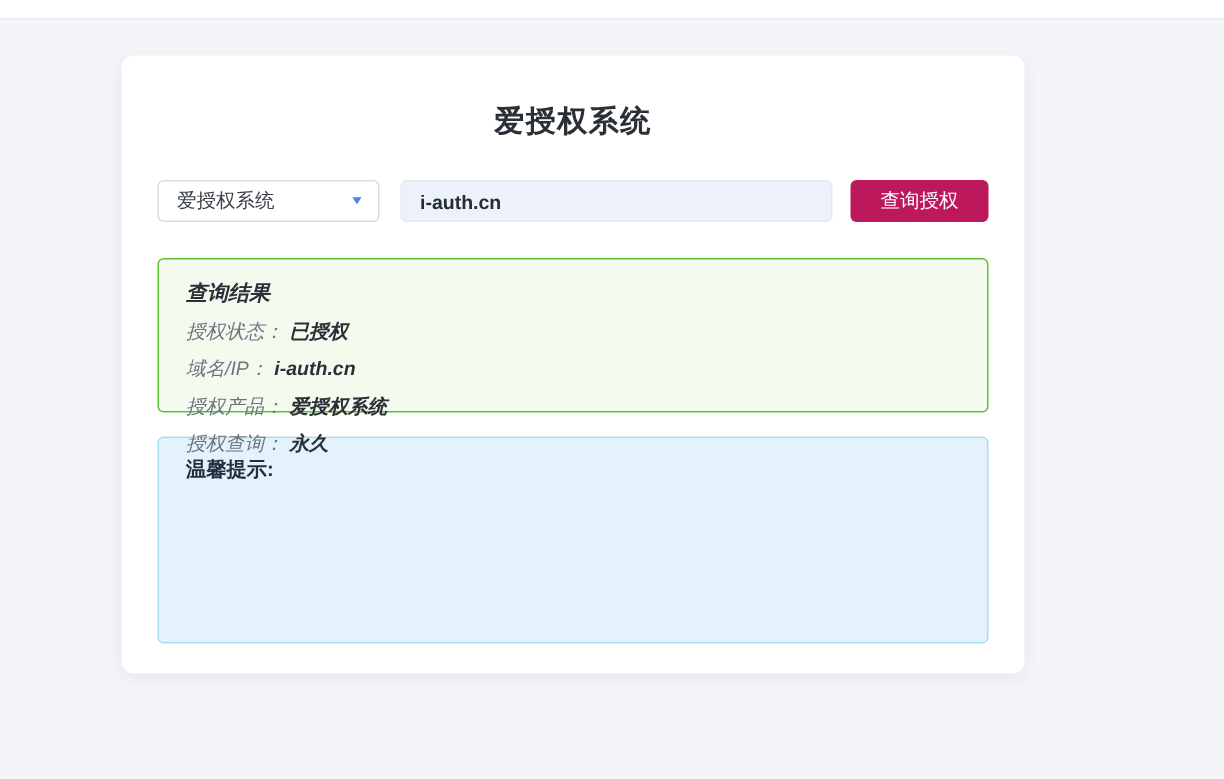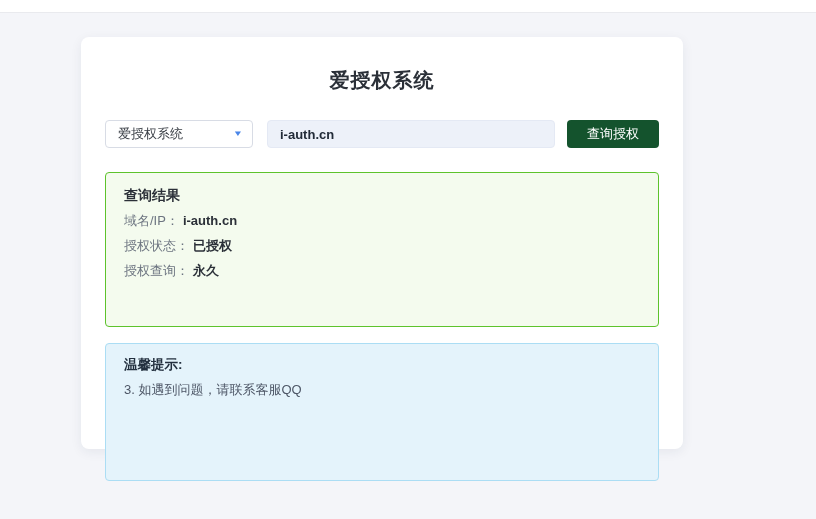--- a/index.html
+++ b/index.html
@@ -61,35 +61,36 @@
     font-weight: 700;
     color: #222b38;
     outline: none;
     font-family: inherit;
     min-width: 0;
   }
   .submit-btn {
     flex: none;
     width: 92px; height: 28px;
     margin-left: 12px;
-    background: #14532d;
+    background: #be185d;
     border: none;
     border-radius: 4px;
     color: #ffffff;
     font-size: 13px;
     cursor: pointer;
     font-family: inherit;
   }
   .result-box {
     margin-top: 24px;
     background: #f4fbee;
     border: 1px solid #5dc32c;
     border-radius: 4px;
     padding: 14px 18px;
-    height: 155px;
+    height: 103px;
+    font-style: italic;
   }
   .result-heading {
     font-size: 14px; font-weight: 700; color: #2b3038; line-height: 16px;
   }
   .result-row {
     margin-top: 10px;
     font-size: 13px; line-height: 15px;
     color: #6c7480;
   }
   .result-row .value {
@@ -126,28 +127,30 @@
       <span>爱授权系统</span>
       <span class="caret">▼</span>
     </div>
     <input class="domain-input" type="text" value="i-auth.cn" style="">
     <button class="submit-btn">查询授权</button>
   </div>
 
   <div class="result-box">
     <div class="result-heading">查询结果</div>
     <div class="result-row">
+      <span class="label">授权状态：</span><span class="value">已授权</span>
+    </div>
+    <div class="result-row">
       <span class="label">域名/IP：</span><span class="value">i-auth.cn</span>
     </div>
     <div class="result-row">
-      <span class="label">授权状态：</span><span class="value">已授权</span>
+      <span class="label">授权产品：</span><span class="value">爱授权系统</span>
     </div>
     <div class="result-row">
       <span class="label">授权查询：</span><span class="value">永久</span>
     </div>
   </div>
 
   <div class="tip-box">
     <div class="tip-heading">温馨提示:</div>
-    <div class="tip-item">3. 如遇到问题，请联系客服QQ</div>
   </div>
 
 </div>
 
 </body></html>

